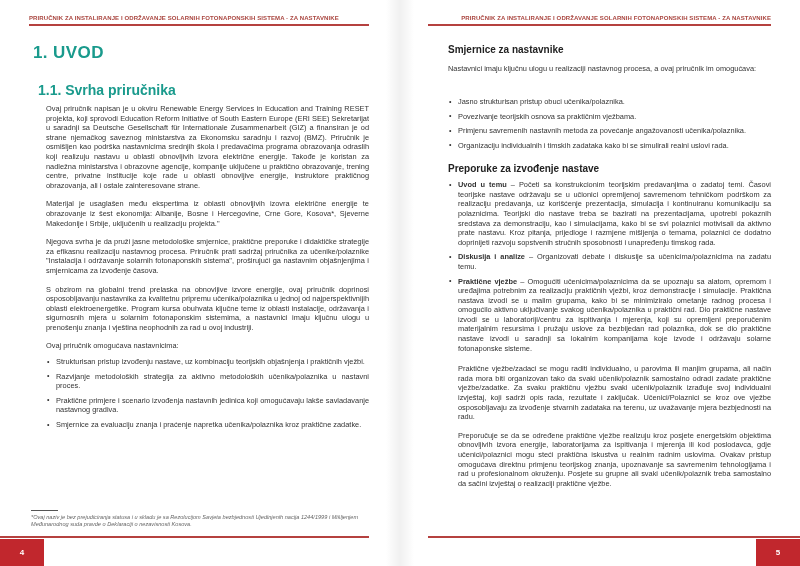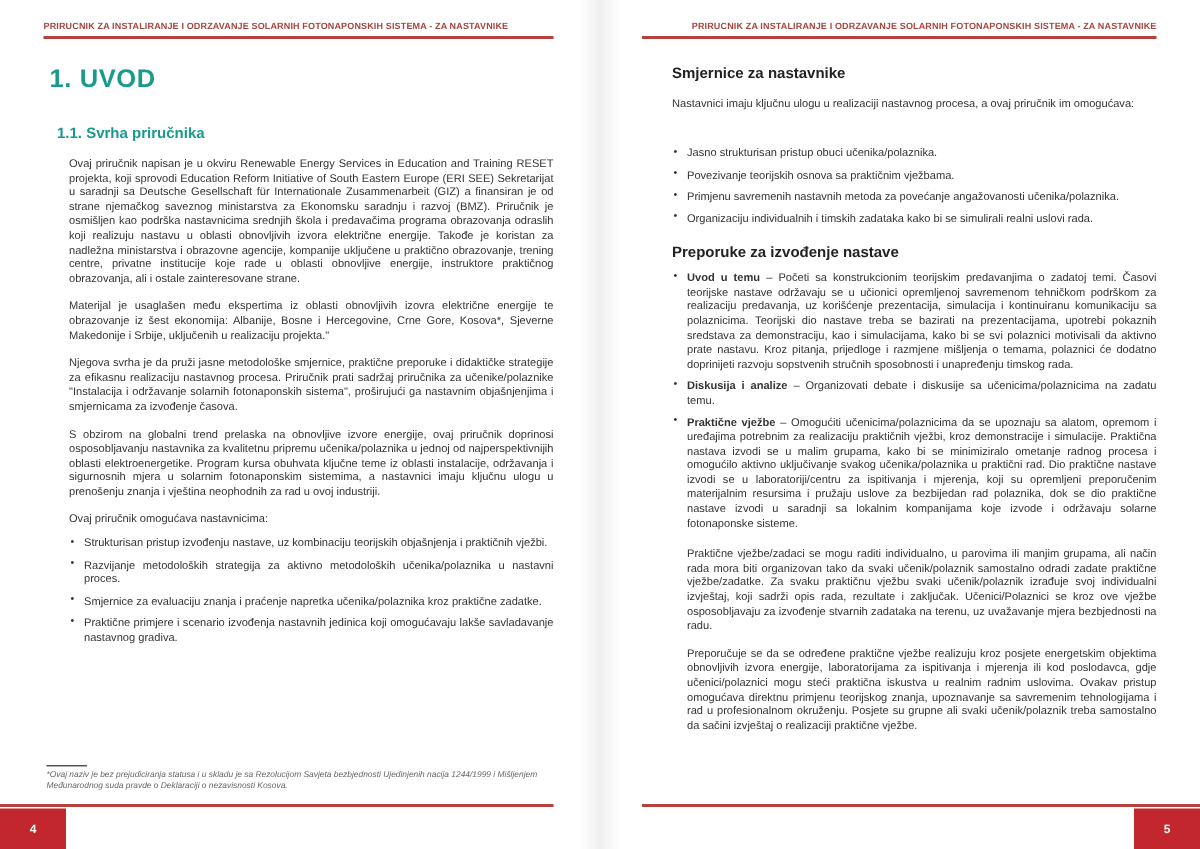--- a/index.html
+++ b/index.html
@@ -12,21 +12,21 @@
   .pg-header.left{left:29px;width:340px;text-align:left;}
   .pg-header.right{left:428px;width:343px;text-align:right;}
   .header-rule{position:absolute;top:24px;height:2px;background:#b5413f;}
   .header-rule.left{left:29px;width:340px;}
   .header-rule.right{left:428px;width:343px;}
   
   .col{position:absolute;top:40px;}
   .col-left{left:46px;width:323px;}
   .col-right{left:448px;width:323px;}
   h1{font-size:17px;line-height:18px;color:#199a8c;font-weight:600;margin:4px 0 0 -13px;letter-spacing:0.4px;}
-  h2{font-size:10px;line-height:10px;color:#199a8c;font-weight:bold;margin:23px 0 0 -8px;}
+  h2{font-size:14px;line-height:10px;color:#199a8c;font-weight:bold;margin:23px 0 0 -8px;}
   h3{font-size:10px;line-height:9.6px;color:#222;font-weight:bold;margin:13px 0 0 0;}
   p.body{font-size:7.4px;line-height:9.6px;text-align:justify;margin:9px 0 0 0;}
   p.first{}
   ul.dots{list-style:none;margin:6px 0 0 0;padding:0;}
   ul.dots li{position:relative;padding-left:10px;margin-top:5px;font-size:7.4px;line-height:9.6px;text-align:justify;}
   ul.dots .bullet{position:absolute;left:1px;top:-0.5px;font-size:7px;color:#333;}
   .lead{font-weight:bold;}
   p.indent{margin-left:10px;width:313px;}
   
   .fn-sep{position:absolute;left:31px;top:510px;width:27px;height:1px;background:#555;}
@@ -64,25 +64,25 @@
       <li>
         <span class="bullet">•</span>
         <span>Strukturisan pristup izvođenju nastave, uz kombinaciju teorijskih objašnjenja i praktičnih vježbi.</span>
       </li>
       <li>
         <span class="bullet">•</span>
         <span>Razvijanje metodoloških strategija za aktivno metodoloških učenika/polaznika u nastavni proces.</span>
       </li>
       <li>
         <span class="bullet">•</span>
-        <span>Smjernice za evaluaciju znanja i praćenje napretka učenika/polaznika kroz praktične zadatke.</span>
+        <span>Praktične primjere i scenario izvođenja nastavnih jedinica koji omogućavaju lakše savladavanje nastavnog gradiva.</span>
       </li>
       <li>
         <span class="bullet">•</span>
-        <span>Praktične primjere i scenario izvođenja nastavnih jedinica koji omogućavaju lakše savladavanje nastavnog gradiva.</span>
+        <span>Smjernice za evaluaciju znanja i praćenje napretka učenika/polaznika kroz praktične zadatke.</span>
       </li>
     </ul>
   </div>
 
   <div class="fn-sep"></div>
   <div class="footnote">*Ovaj naziv je bez prejudiciranja statusa i u skladu je sa Rezolucijom Savjeta bezbjednosti Ujedinjenih nacija 1244/1999 i Mišljenjem Međunarodnog suda pravde o Deklaraciji o nezavisnosti Kosova.</div>
 
   <div class="footer-rule left"></div>
   <div class="pagenum left">
     <span>4</span>

